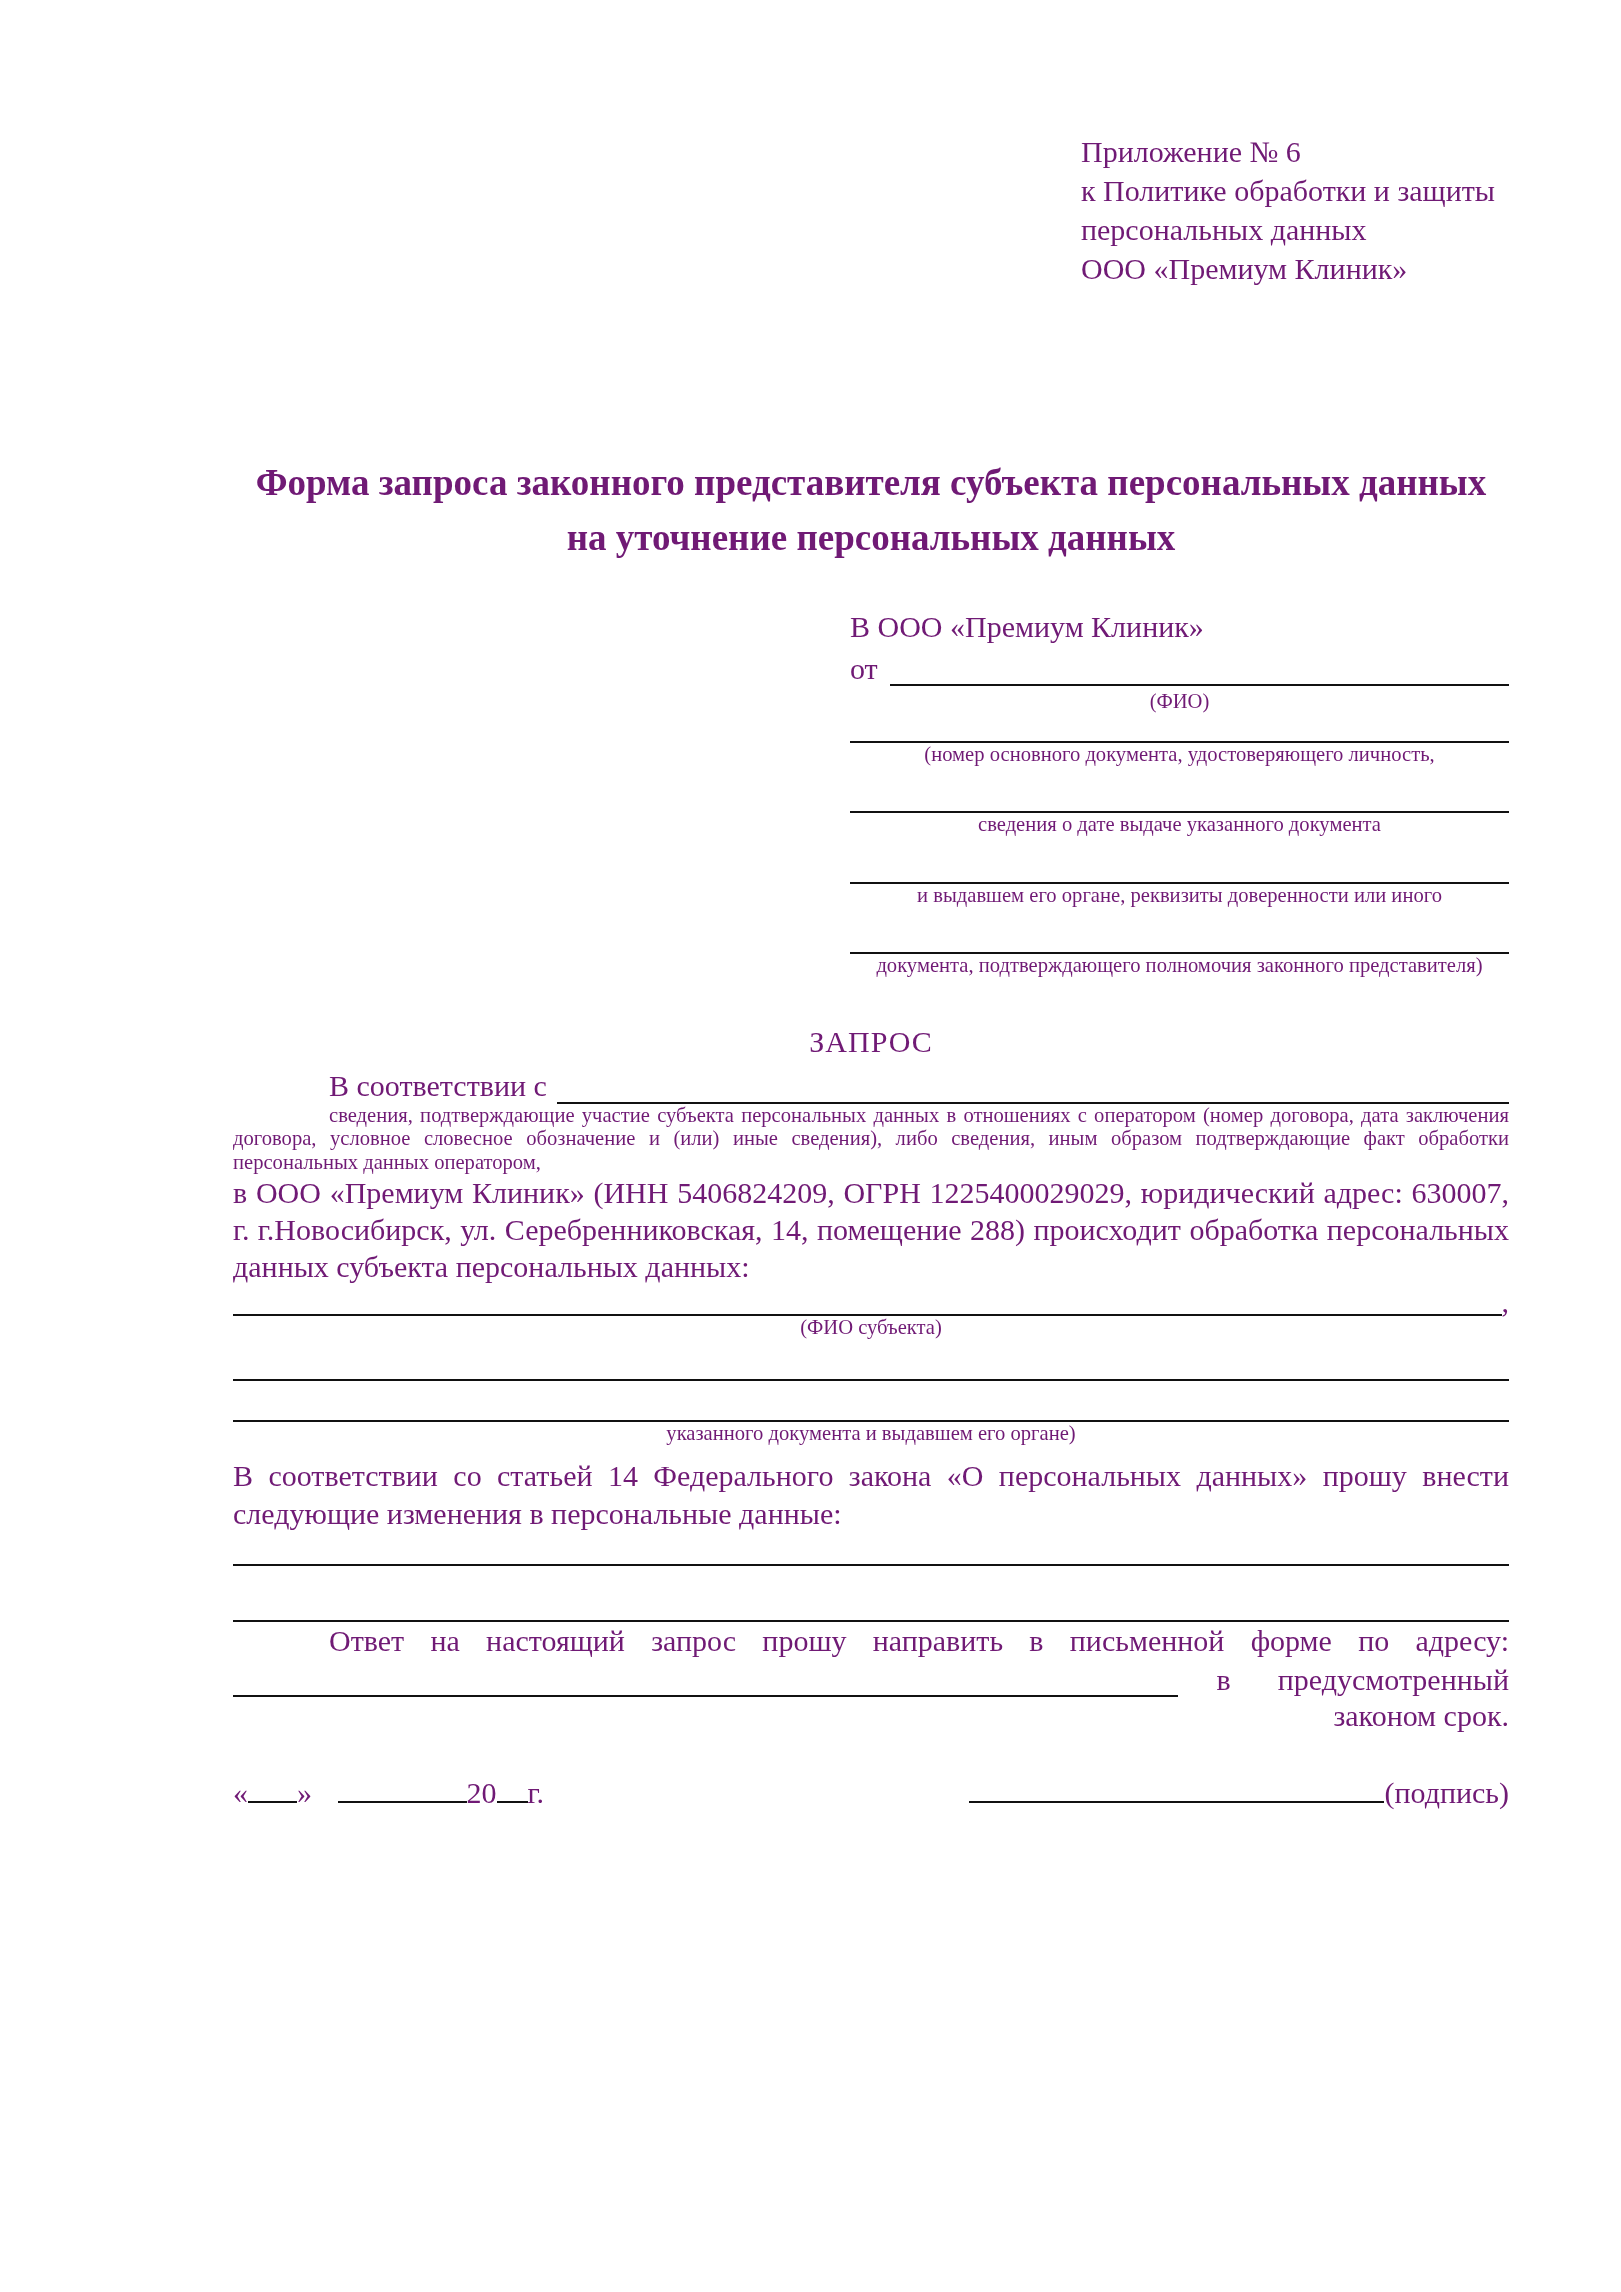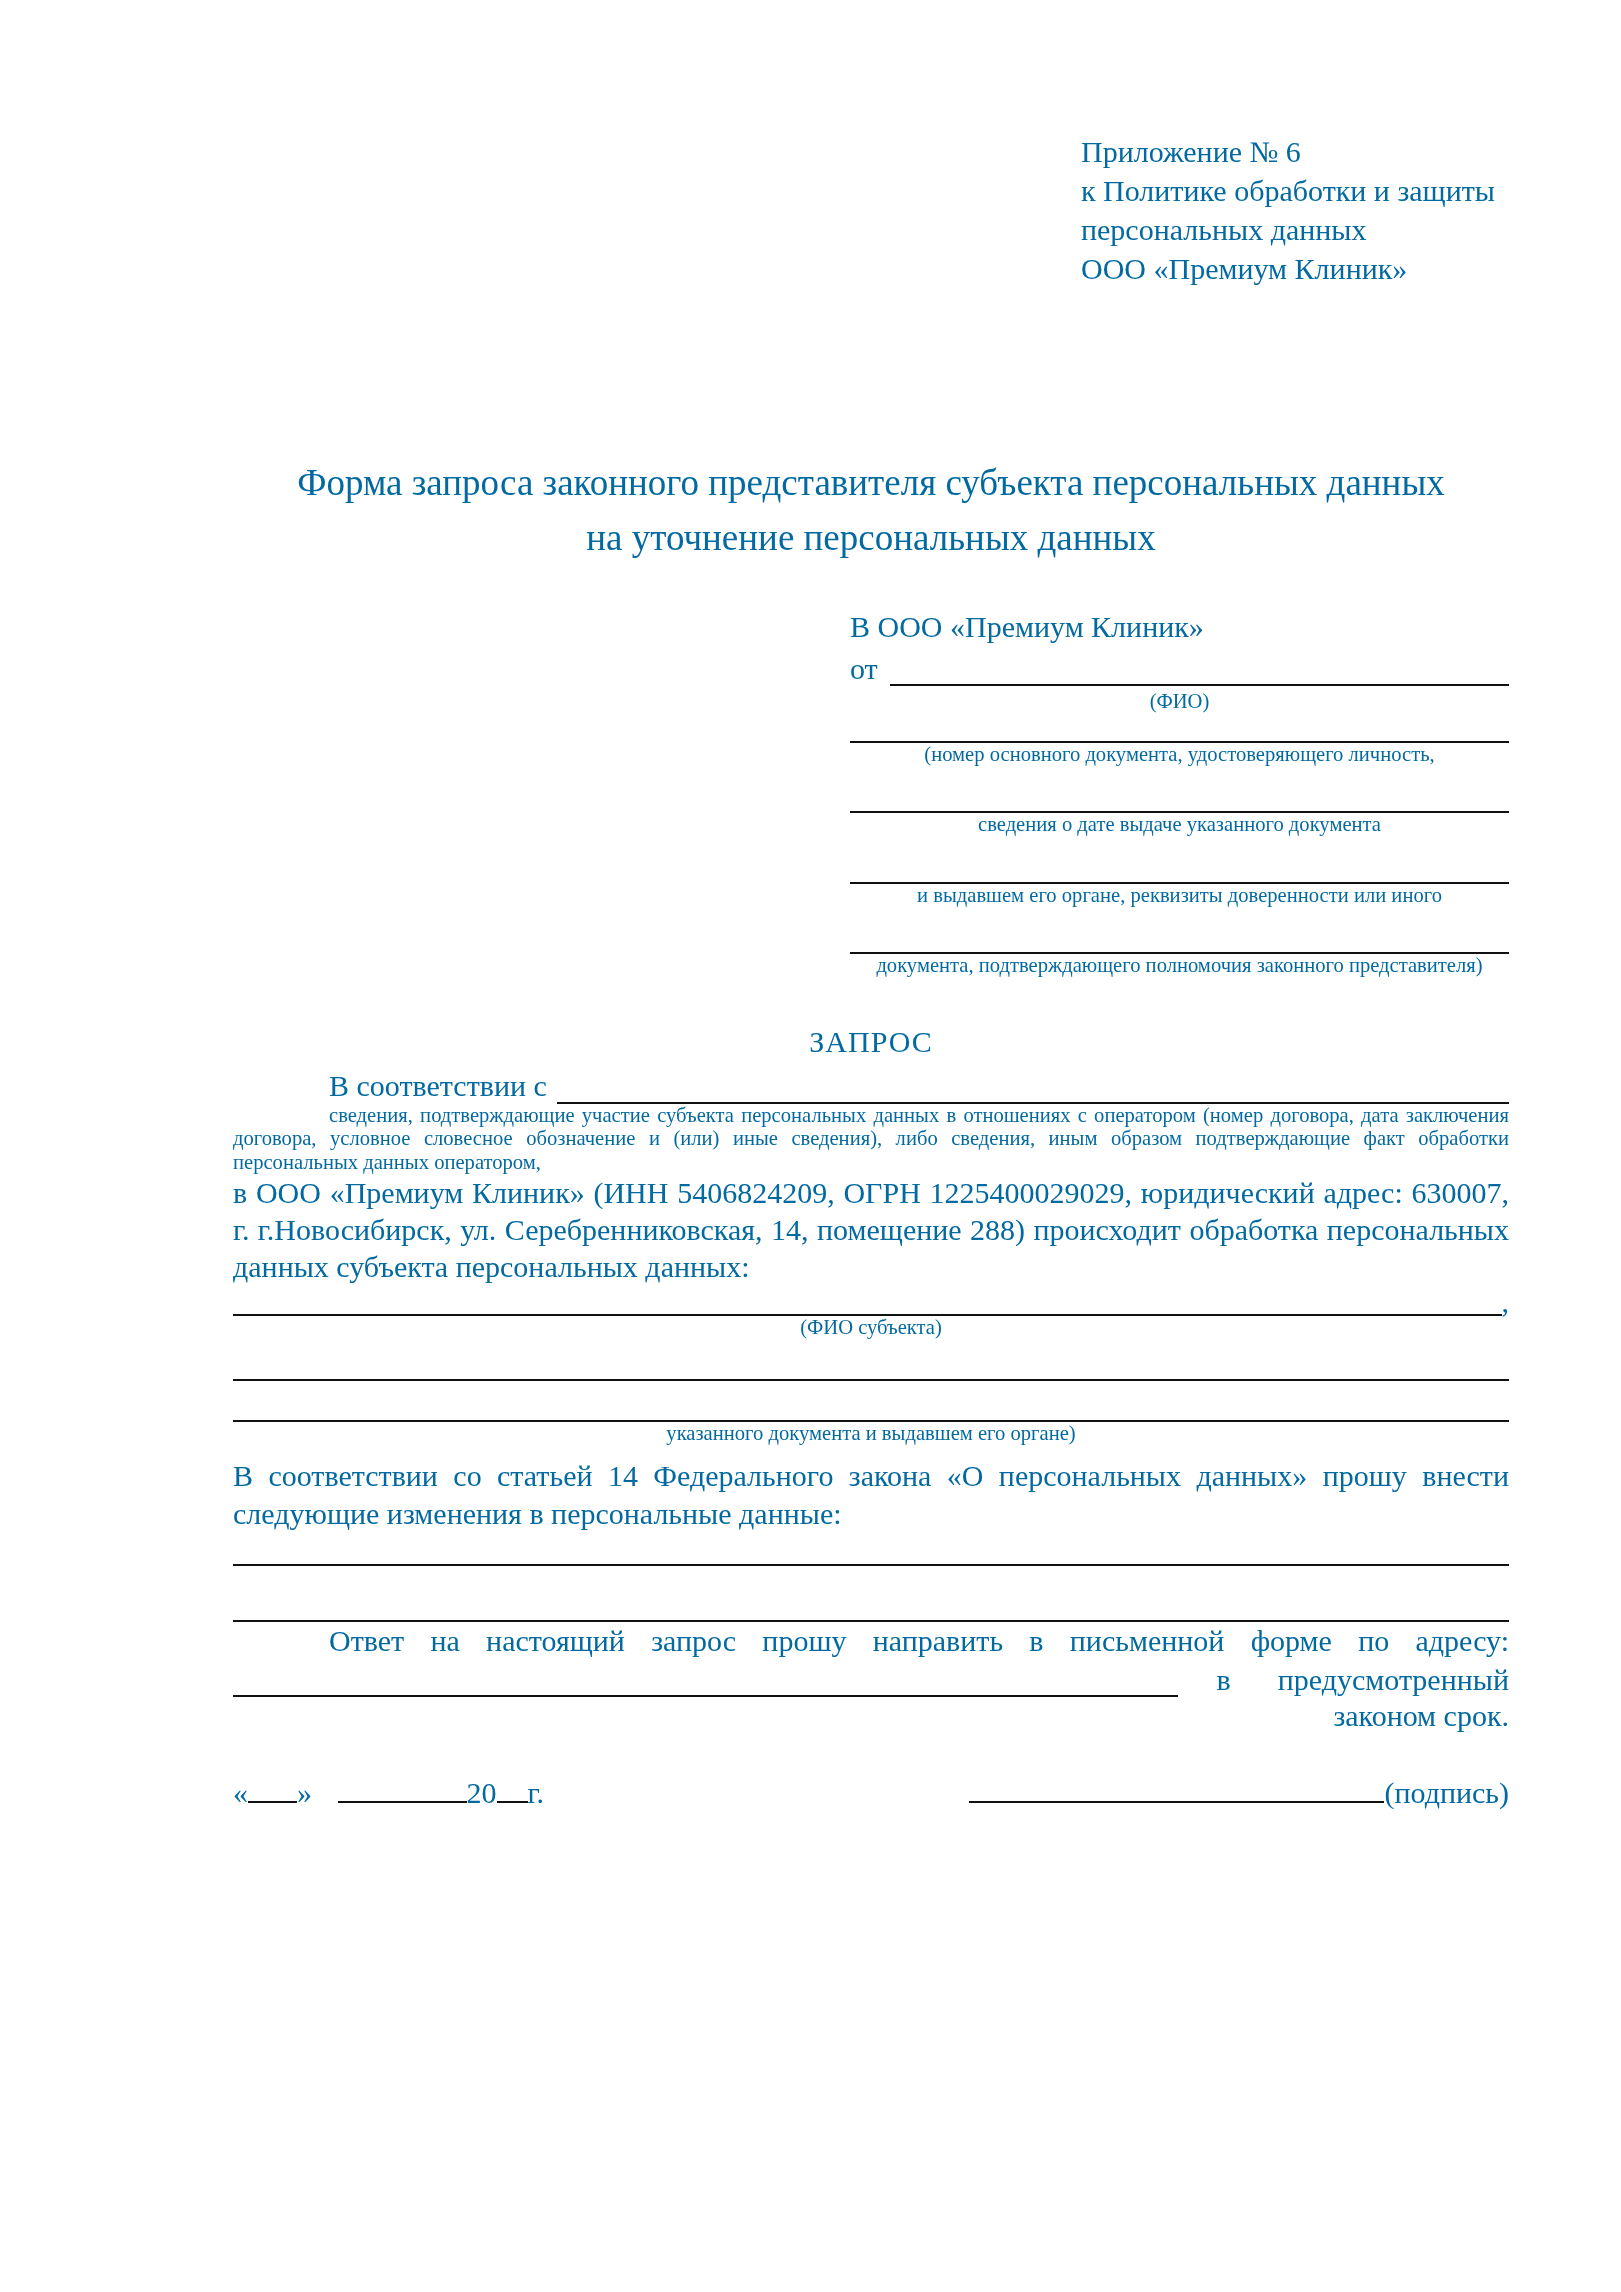--- a/index.html
+++ b/index.html
@@ -3,27 +3,27 @@
 <meta charset="utf-8">
 <style>
   html,body{margin:0;padding:0;background:#ffffff;}
   .page{
     position:relative;
     width:1621px;height:2293px;
     background:#ffffff;
     box-sizing:border-box;
     padding:132px 112px 0 233px;
     font-family:"Liberation Serif","DejaVu Serif",serif;
-    font-size:30px;color:#0369a1;
+    font-size:30px;color:#701a75;
     overflow:hidden;
   }
   
   .appendix{margin-left:848px;line-height:39px;}
   
-  .title{margin-top:167px;text-align:center;font-weight:normal;font-size:37px;line-height:55px;}
+  .title{margin-top:167px;text-align:center;font-weight:bold;font-size:37px;line-height:55px;}
   
   .addressee{margin:41px 0 0 617px;}
   .a-line{line-height:41px;}
   .from-row{display:flex;align-items:center;height:43px;line-height:39px;}
   .from-row .lbl{margin-right:11.8px;}
   .fill{flex:1 1 auto;border-bottom:2.9px solid #111;height:33px;}
   .cap{font-size:20.6px;line-height:23.5px;text-align:center;}
   .ul{border-bottom:2.9px solid #111;}
   .h28{height:27.4px;}
   .h46{height:45px;}

